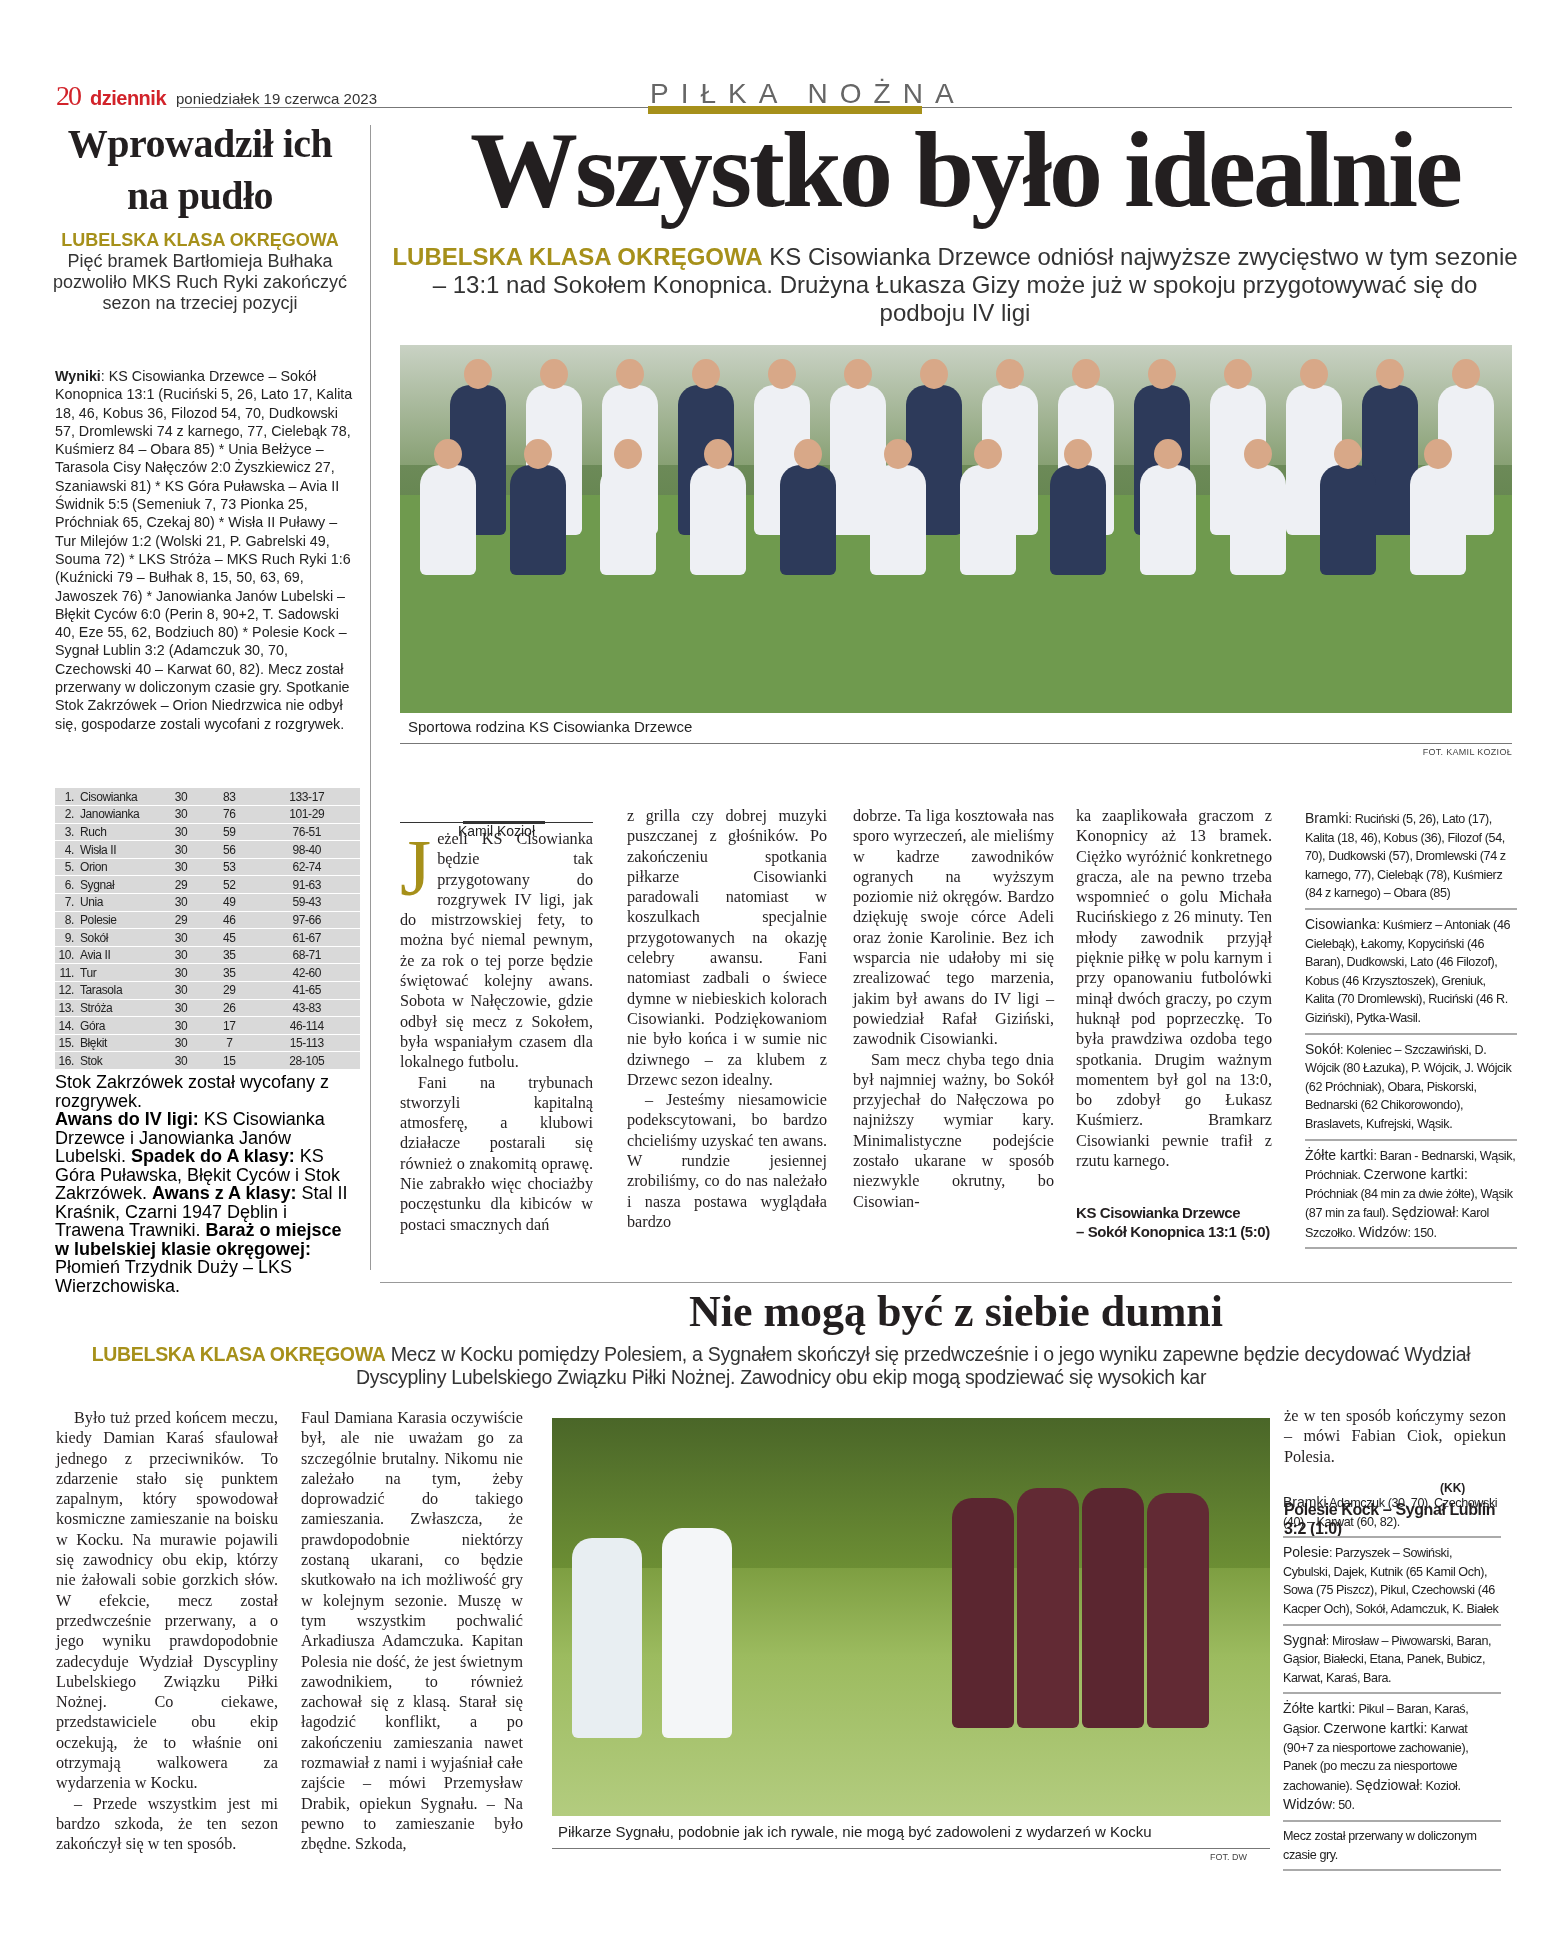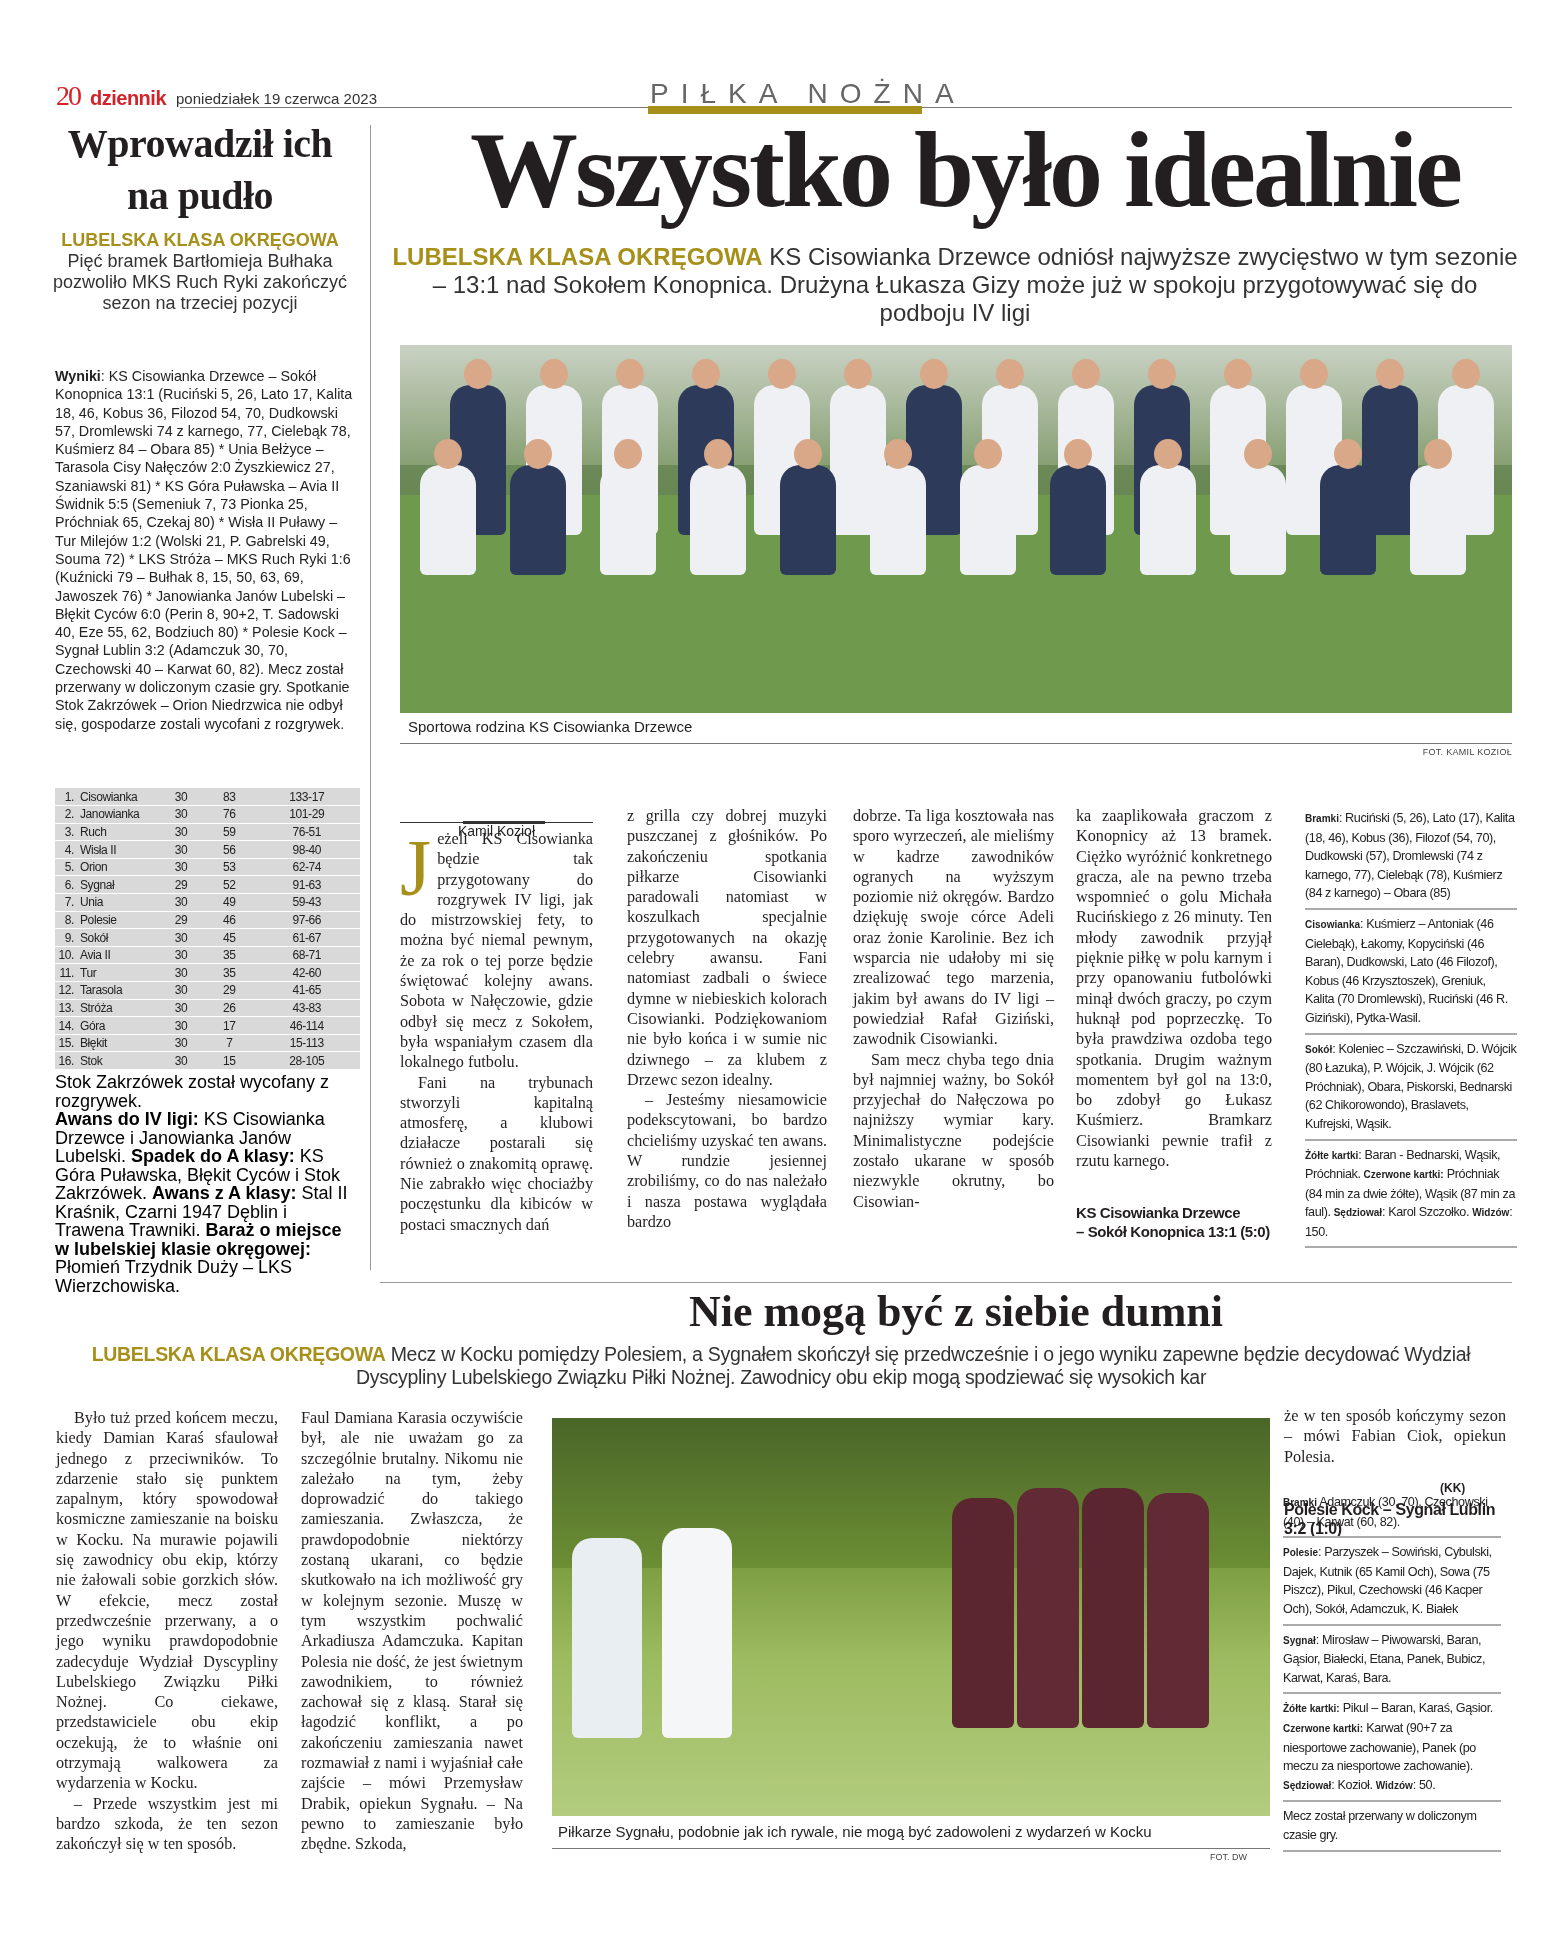--- a/index.html
+++ b/index.html
@@ -54,21 +54,21 @@
   .byline-bar { left: 463px; top: 821px; width: 82px; height: 3px; background: #333; }
   .drop { font-size: 80px; line-height: 70px; float: left; color: #a6901a; margin: 4px 6px -6px 0; font-family: "Liberation Serif", serif; }
   .c1 { left: 400px; top: 829px; width: 193px; }
   .c2 { left: 627px; top: 806px; width: 200px; }
   .c3 { left: 853px; top: 806px; width: 201px; }
   .c4 { left: 1076px; top: 806px; width: 196px; }
   .score-box { left: 1076px; top: 1203px; width: 196px; font-family: "Liberation Sans", sans-serif; font-weight: bold; font-size: 15px; line-height: 19px; letter-spacing: -0.4px; }
 
   .facts { font-family: "Liberation Sans", sans-serif; font-size: 12.6px; line-height: 18.6px; color: #222; letter-spacing: -0.4px; }
   .facts .blk { padding-bottom: 5px; border-bottom: 2px solid #aaa; margin-bottom: 5px; }
-  .facts b { font-weight: bold; font-size: 10px; letter-spacing: 0; }
+  .facts b { font-weight: normal; font-size: 14px; letter-spacing: 0; }
   .facts1 { left: 1305px; top: 809px; width: 212px; }
   .facts2 { left: 1283px; top: 1493px; width: 218px; }
 
   
   .sec-rule { left: 380px; top: 1282px; width: 1132px; height: 1px; background: #999; }
   .headline2 { left: 400px; top: 1284px; width: 1112px; text-align: center; font-size: 44px; line-height: 56px; font-weight: bold; }
   .lead2 { left: 50px; top: 1343px; width: 1462px; text-align: center; font-size: 19.5px; line-height: 23px; color: #333; letter-spacing: -0.3px; }
   .lead2 b { color: #a6901a; }
   .d1 { left: 56px; top: 1408px; width: 222px; }
   .d2 { left: 301px; top: 1408px; width: 222px; }

